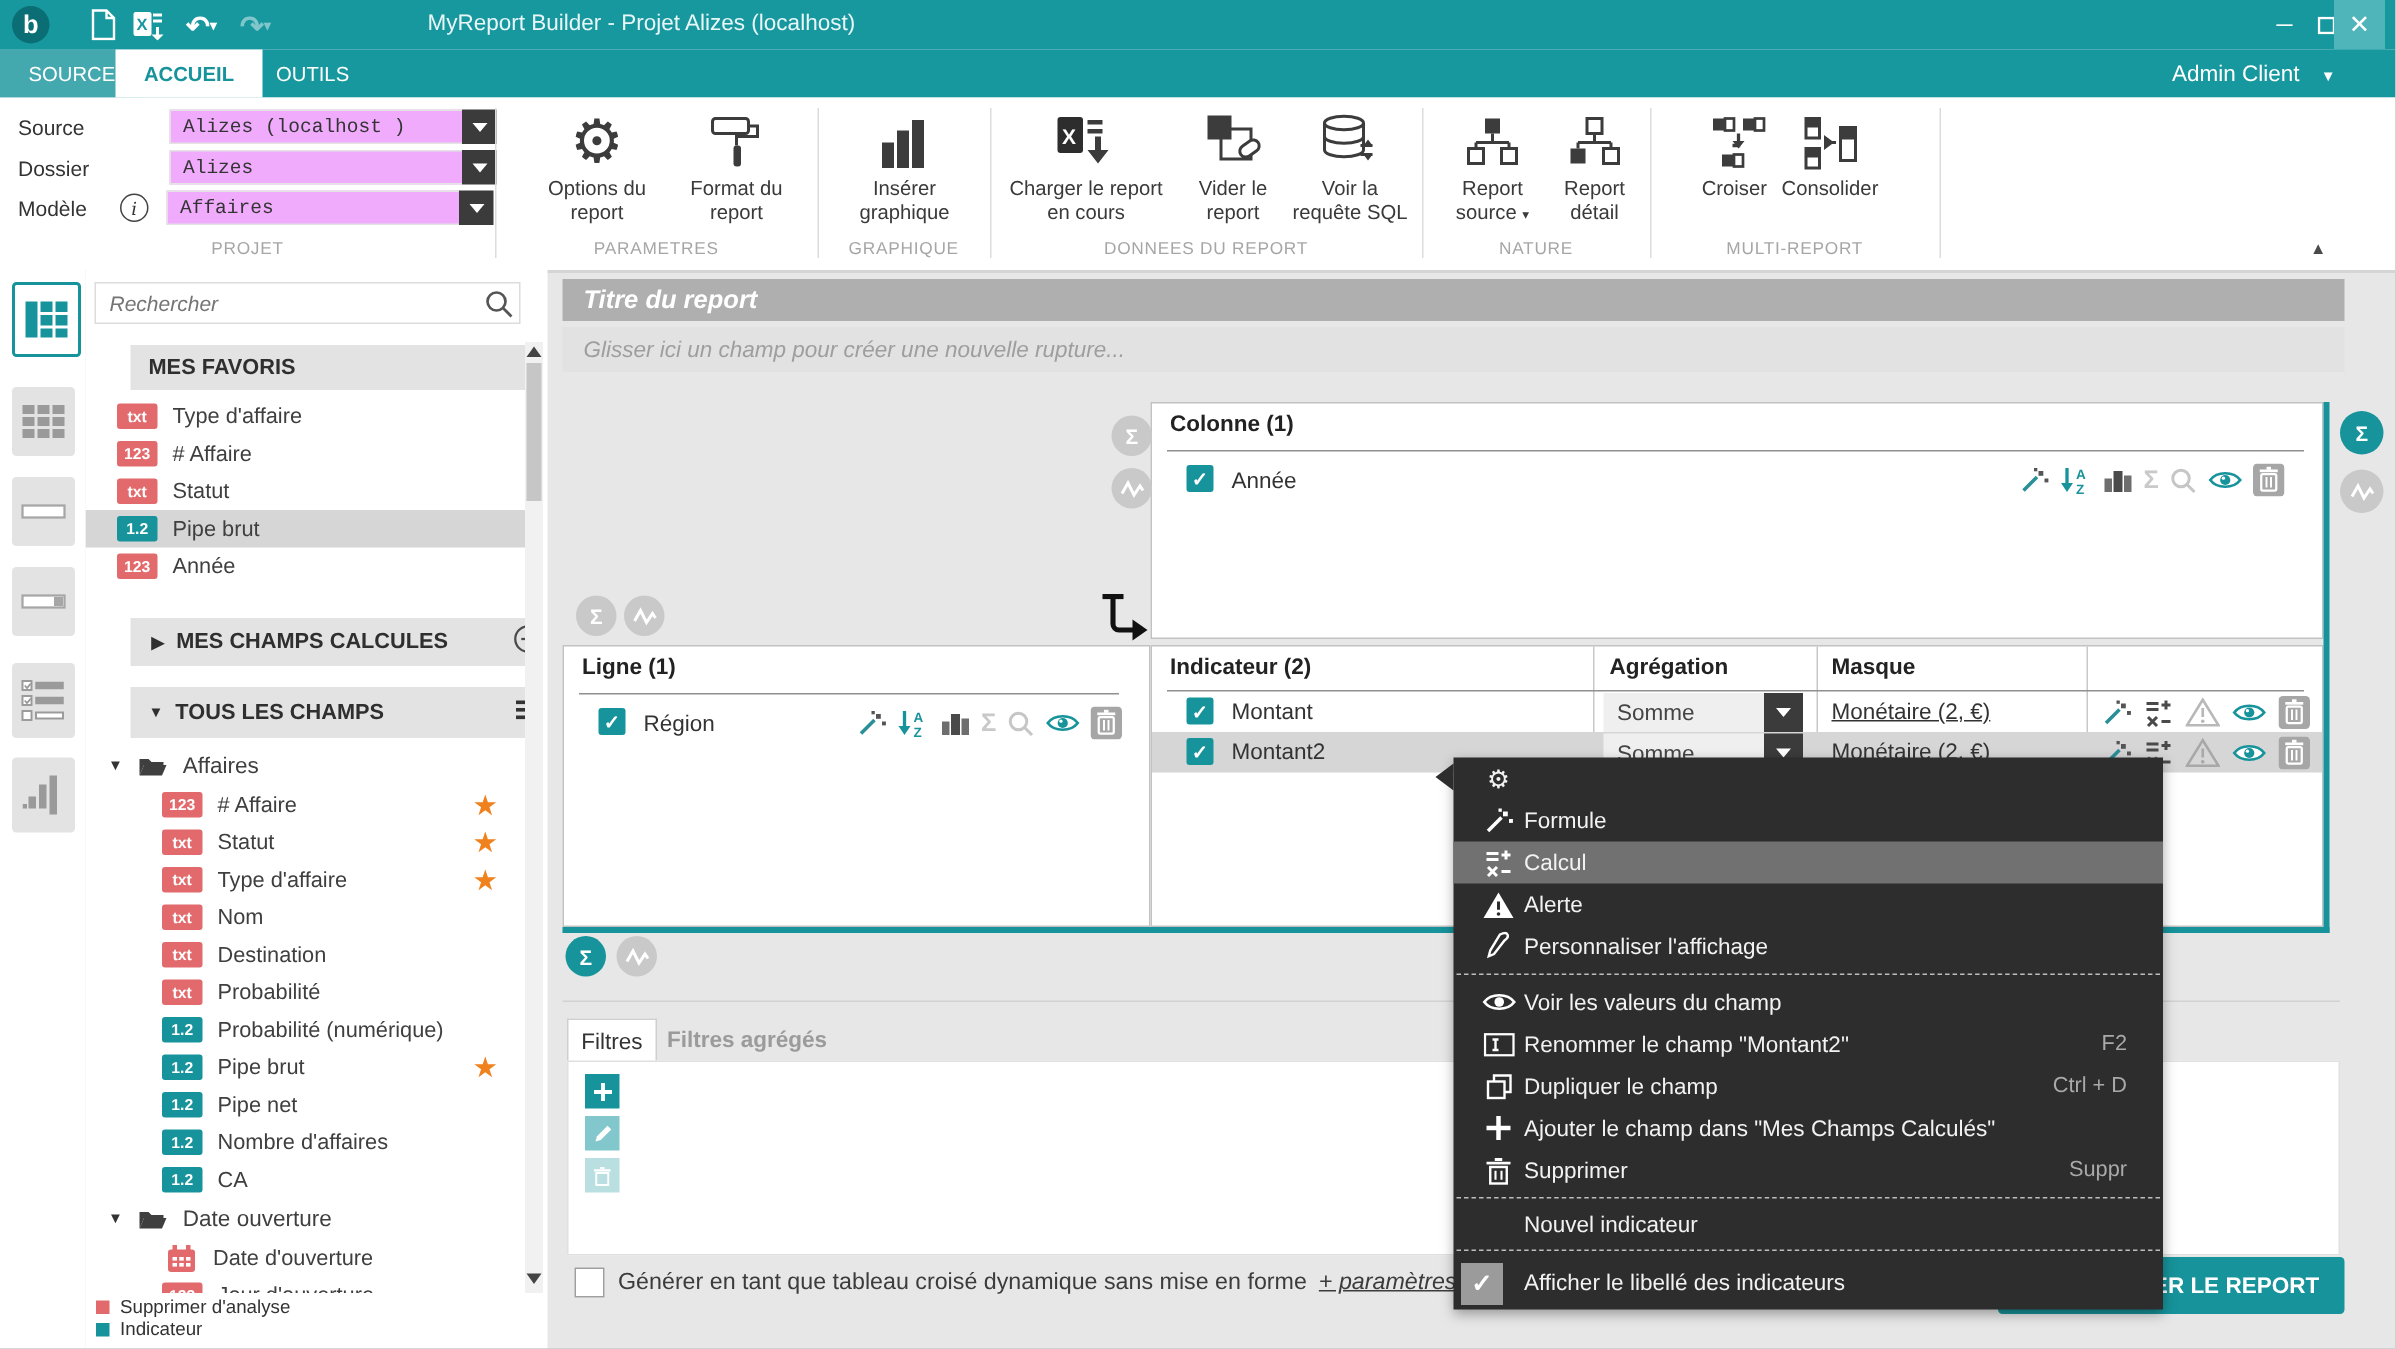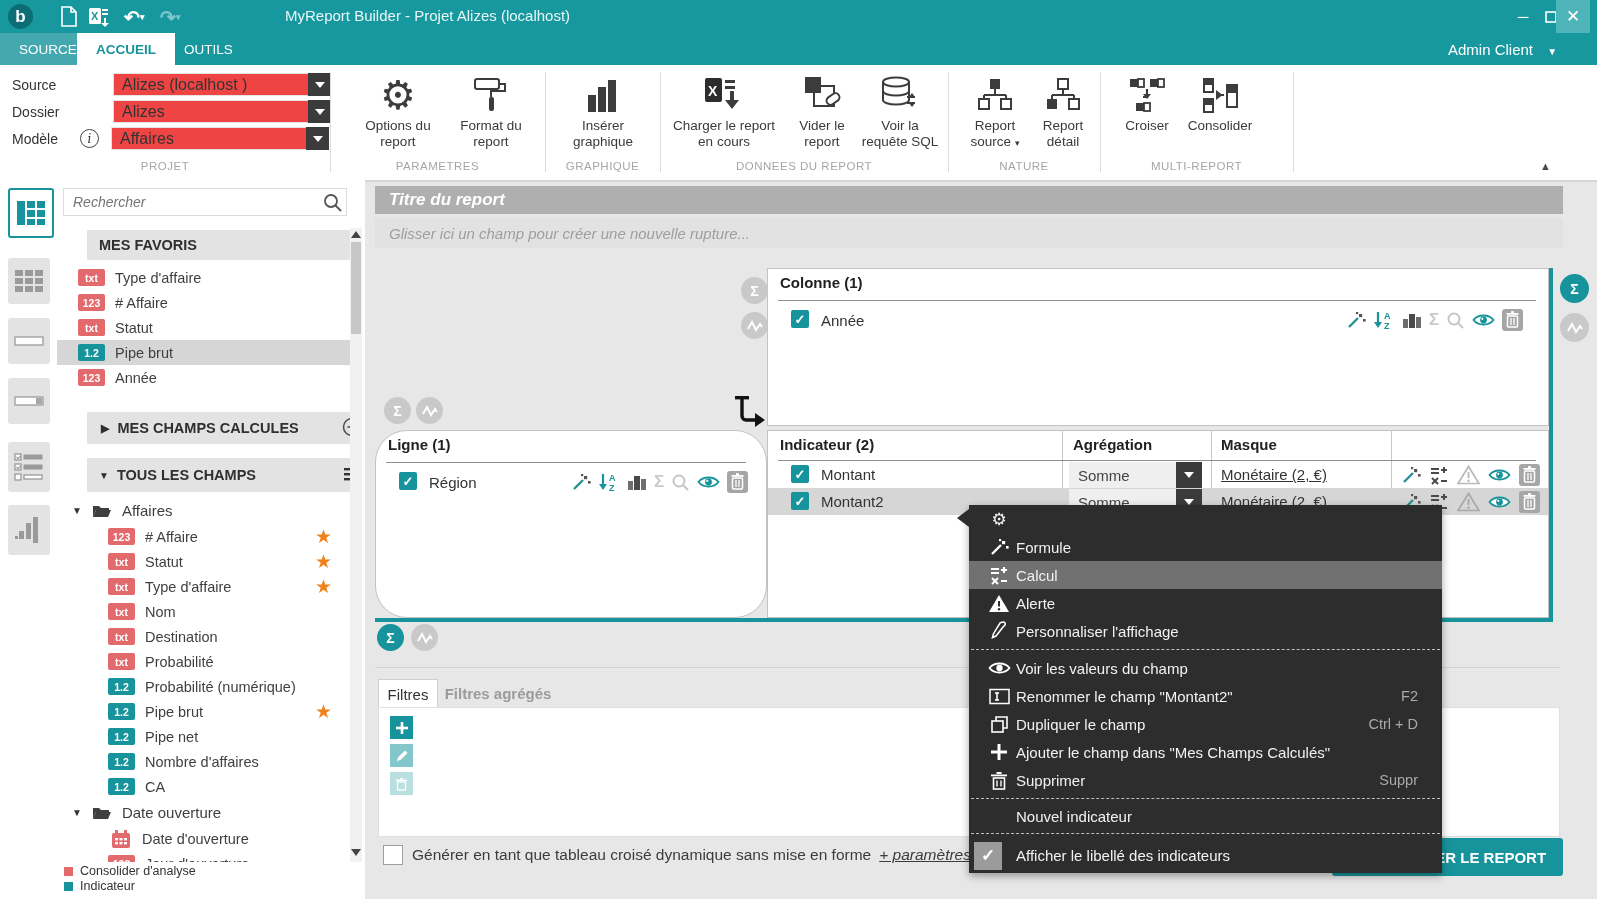--- a/index.html
+++ b/index.html
@@ -21,22 +21,22 @@
   
   .ribbon{left:0;top:65px;width:1597px;height:115px;background:#fff;border-bottom:2px solid #D5D5D5;}
   .rgroup-label{position:absolute;bottom:6px;width:100%;text-align:center;color:#A6A6A6;font-size:11.5px;letter-spacing:.5px;}
   .rsep{position:absolute;top:7px;height:100px;width:1px;background:#DCDCDC;}
   .rbtn{position:absolute;top:8px;display:flex;flex-direction:column;align-items:center;}
   .rbtn .ric{height:42px;display:flex;align-items:flex-end;justify-content:center;}
   .rbtn .rlab{margin-top:3px;font-size:13.5px;color:#3A3A3A;text-align:center;line-height:1.18;}
   .prow{position:absolute;display:flex;align-items:center;}
   .prow .plab{width:68px;font-size:14px;color:#333;}
   .dd{display:flex;height:23px;}
-  .dd .ddval{background:#ef4444;border:1px solid #E3E3E3;border-right:none;display:flex;align-items:center;
-     padding:0 8px;font-size:16px;color:#333;}
+  .dd .ddval{background:#f0abfc;border:1px solid #E3E3E3;border-right:none;display:flex;align-items:center;
+     padding:0 8px;font-size:13px;color:#333;font-family:Liberation Mono, monospace;}
   .dd .ddarr{width:23px;background:#3B3B3B;display:flex;align-items:center;justify-content:center;}
   .caret{width:0;height:0;border-left:5px solid transparent;border-right:5px solid transparent;border-top:6px solid #fff;}
   .info-i{width:17px;height:17px;border:1.5px solid #444;border-radius:50%;display:flex;align-items:center;justify-content:center;
      font-family:"DejaVu Serif",serif;font-style:italic;font-size:12px;color:#333;}
   
   .leftstrip{left:0;top:180px;width:57px;height:719px;background:#fff;}
   .stripbox{left:8px;width:42px;height:46px;border-radius:3px;background:#E3E3E3;display:flex;align-items:center;justify-content:center;}
   .stripbox.active{background:#fff;border:2px solid #17939B;}
   
   .fieldpanel{left:57px;top:180px;width:308px;height:719px;background:#fff;}
@@ -277,21 +277,21 @@
             <rect x="23" y="22" width="10" height="10" fill="none" stroke="#3C3C3C" stroke-width="2"></rect>
           </svg>
       </div>
       <div class="rlab">Report détail</div>
     </div>
     <div class="abs" style="left:948px;top:0;width:152px;height:113px;">
       <div class="rgroup-label">NATURE</div>
     </div>
     <div class="rsep" style="left:1100px;"></div>
 
-    <div class="rbtn" style="left:1116px;width:62px;">
+    <div class="rbtn" style="left:1116px;width:62px;align-items:flex-end;">
       <div class="ric">
         <svg width="38" height="38">
             <rect x="2" y="2" width="8" height="8" fill="#3C3C3C"></rect>
             <rect x="10" y="2" width="6" height="8" fill="none" stroke="#3C3C3C" stroke-width="1.8"></rect>
             <rect x="22" y="2" width="8" height="8" fill="#3C3C3C"></rect>
             <rect x="30" y="2" width="6" height="8" fill="none" stroke="#3C3C3C" stroke-width="1.8"></rect>
             <path d="M19 12 v8 l-4 0 0 0" stroke="#3C3C3C" stroke-width="2.2" fill="none"></path>
             <path d="M19 21 l-4 -0 z M15 17 l4 5 l4 -5 z" fill="#3C3C3C"></path>
             <rect x="8" y="26" width="8" height="8" fill="#3C3C3C"></rect>
             <rect x="16" y="26" width="6" height="8" fill="none" stroke="#3C3C3C" stroke-width="1.8"></rect>
@@ -532,21 +532,21 @@
         <div class="sarr" style="border-bottom:7px solid #444;"></div>
       </div>
     <div class="abs vthumb"></div>
     <div class="abs" style="left:1px;top:621px;">
         <div class="sarr" style="border-top:7px solid #444;"></div>
       </div>
   </div>
 
   <div class="legend-item" style="top:864px;">
     <span class="legend-sq" style="background:#E26A6D;"></span>
-      <span>Consolider d'analyse</span>
+      <span>Supprimer d'analyse</span>
     </div>
   <div class="legend-item" style="top:879px;">
     <span class="legend-sq" style="background:#16939B;"></span>
       <span>Indicateur</span>
     </div>
 
   <div class="abs rupture">Glisser ici un champ pour créer une nouvelle rupture...</div>
   <div class="abs rep-title">Titre du report</div>
 
   <div class="abs panel" style="left:767px;top:268px;width:782px;height:158px;">
@@ -623,21 +623,21 @@
 
   <div class="circ gray" style="left:384px;top:397px;width:27px;height:27px;">
       <span>Σ</span>
     </div>
   <div class="circ gray" style="left:416px;top:397px;width:27px;height:27px;">
     <svg width="18" height="14">
         <polyline points="2,10 6,3 10,11 14,5 16,8" fill="none" stroke="#fff" stroke-width="2"></polyline>
       </svg>
     </div>
 
-  <div class="abs panel" style="left:375px;top:430px;width:392px;height:188px;border-radius:32px;">
+  <div class="abs panel" style="left:375px;top:430px;width:392px;height:188px;">
     <div class="panel-h">Ligne (1)</div>
     <div class="panel-hline" style="top:31px;width:360px;"></div>
     <div class="abs" style="left:0;top:36px;width:380px;height:30px;">
       <div class="ckb abs" style="left:23px;top:5px;">✓</div>
       <div class="abs" style="left:53px;top:7px;font-size:15px;color:#333;">Région</div>
       <div class="abs" style="left:195px;top:4px;display:flex;align-items:center;gap:7px;">
         <svg width="20" height="20">
             <line x1="3" y1="17" x2="12" y2="8" stroke="#2B8F97" stroke-width="2.4"></line>
             <rect x="13" y="4" width="3.2" height="3.2" fill="#555"></rect>
             <rect x="17" y="9" width="2.6" height="2.6" fill="#555"></rect>

